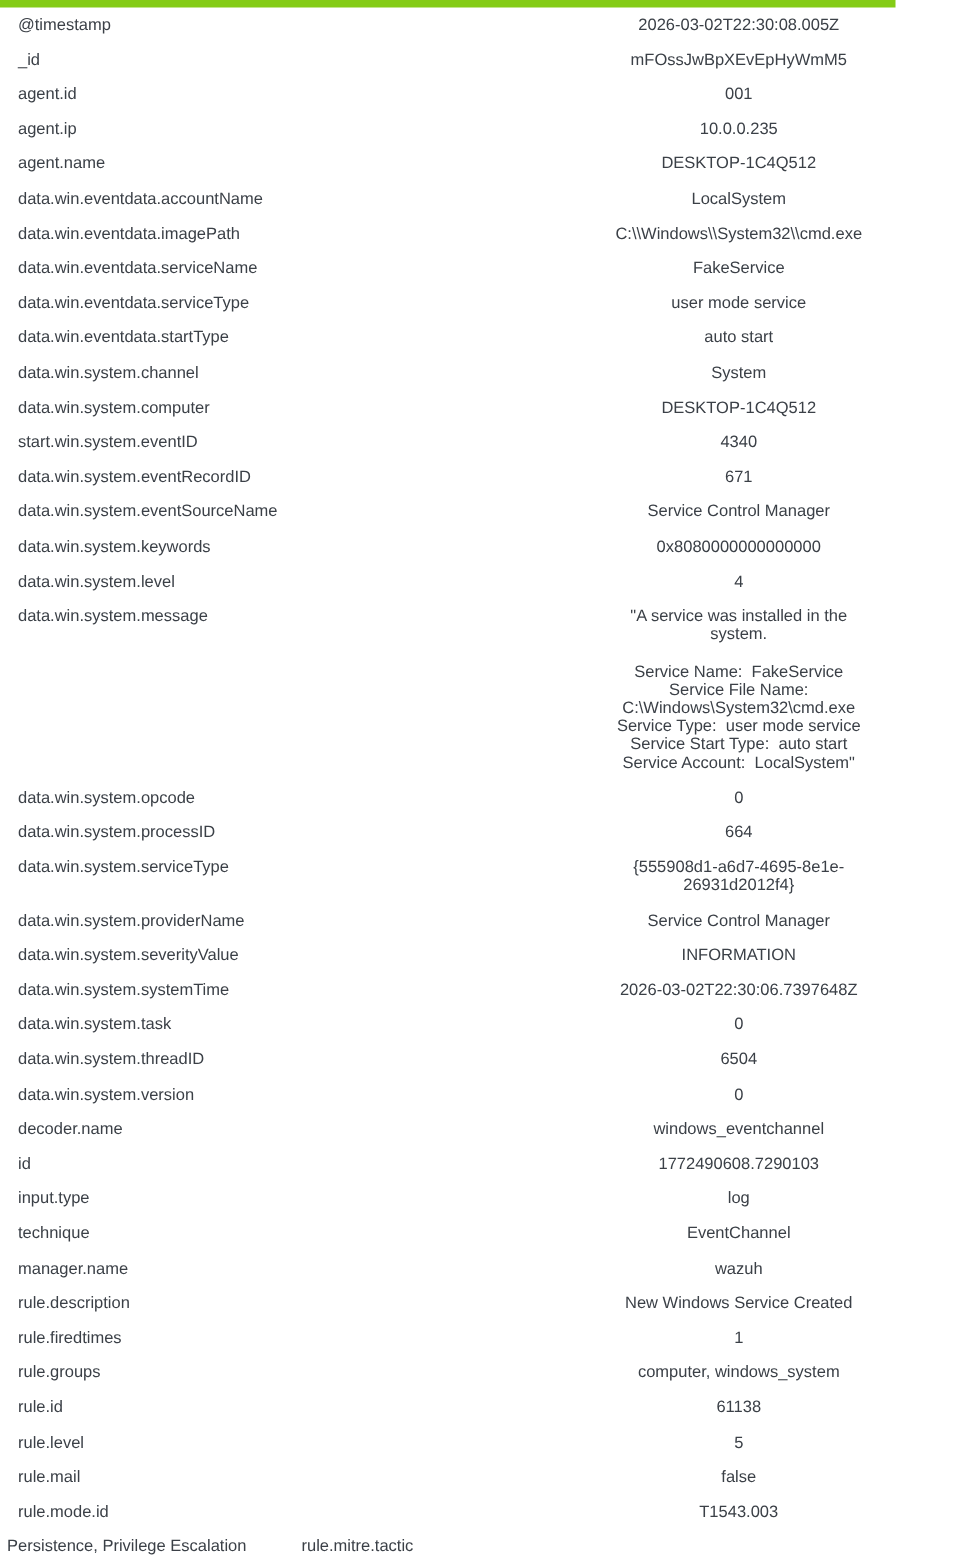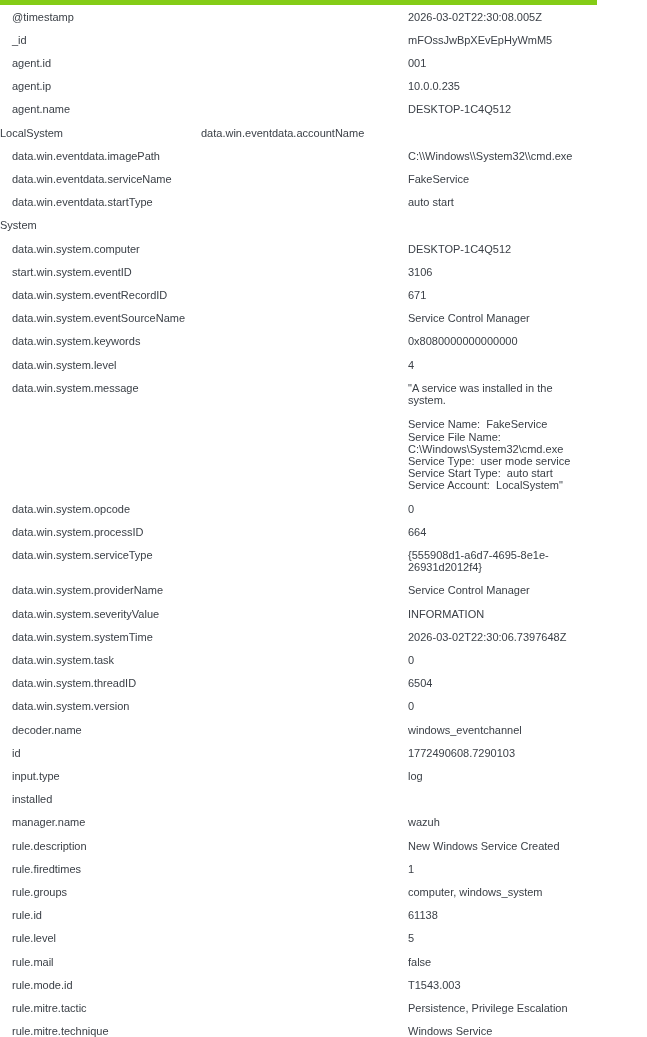--- a/index.html
+++ b/index.html
@@ -34,20 +34,21 @@
     box-sizing: border-box;
     padding-left: 12px;
     word-break: break-all;
   }
   .value {
     flex: 1 1 auto;
     box-sizing: border-box;
     padding-right: 20px;
     white-space: pre-wrap;
     word-break: break-word;
+    text-align: center;
   }
 </style>
 </head>
 <body>
 
 <div class="detail-table">
 
     <div class="row">
       <div class="cell field">@timestamp</div>
       <div class="cell value">2026-03-02T22:30:08.005Z</div>
@@ -67,52 +68,57 @@
       <div class="cell field">agent.ip</div>
       <div class="cell value">10.0.0.235</div>
     </div>
 
     <div class="row">
       <div class="cell field">agent.name</div>
       <div class="cell value">DESKTOP-1C4Q512</div>
     </div>
 
     <div class="row">
+      <div class="cell field">data.win.eventdata.accountName</div>
       <div class="cell value">LocalSystem</div>
-      <div class="cell field">data.win.eventdata.accountName</div>
     </div>
 
     <div class="row">
       <div class="cell field">data.win.eventdata.imagePath</div>
       <div class="cell value">C:\\Windows\\System32\\cmd.exe</div>
     </div>
 
     <div class="row">
       <div class="cell field">data.win.eventdata.serviceName</div>
       <div class="cell value">FakeService</div>
     </div>
 
+    <div class="row">
+      <div class="cell field">data.win.eventdata.serviceType</div>
+      <div class="cell value">user mode service</div>
+    </div>
 
     <div class="row">
       <div class="cell field">data.win.eventdata.startType</div>
       <div class="cell value">auto start</div>
     </div>
 
     <div class="row">
+      <div class="cell field">data.win.system.channel</div>
       <div class="cell value">System</div>
     </div>
 
     <div class="row">
       <div class="cell field">data.win.system.computer</div>
       <div class="cell value">DESKTOP-1C4Q512</div>
     </div>
 
     <div class="row">
       <div class="cell field">start.win.system.eventID</div>
-      <div class="cell value">3106</div>
+      <div class="cell value">4340</div>
     </div>
 
     <div class="row">
       <div class="cell field">data.win.system.eventRecordID</div>
       <div class="cell value">671</div>
     </div>
 
     <div class="row">
       <div class="cell field">data.win.system.eventSourceName</div>
       <div class="cell value">Service Control Manager</div>
@@ -193,21 +199,22 @@
       <div class="cell field">id</div>
       <div class="cell value">1772490608.7290103</div>
     </div>
 
     <div class="row">
       <div class="cell field">input.type</div>
       <div class="cell value">log</div>
     </div>
 
     <div class="row">
-      <div class="cell field">installed</div>
+      <div class="cell field">technique</div>
+      <div class="cell value">EventChannel</div>
     </div>
 
     <div class="row">
       <div class="cell field">manager.name</div>
       <div class="cell value">wazuh</div>
     </div>
 
     <div class="row">
       <div class="cell field">rule.description</div>
       <div class="cell value">New Windows Service Created</div>
@@ -237,22 +244,22 @@
       <div class="cell field">rule.mail</div>
       <div class="cell value">false</div>
     </div>
 
     <div class="row">
       <div class="cell field">rule.mode.id</div>
       <div class="cell value">T1543.003</div>
     </div>
 
     <div class="row">
+      <div class="cell value">Persistence, Privilege Escalation</div>
       <div class="cell field">rule.mitre.tactic</div>
-      <div class="cell value">Persistence, Privilege Escalation</div>
     </div>
 
     <div class="row">
       <div class="cell field">rule.mitre.technique</div>
       <div class="cell value">Windows Service</div>
     </div>
 
   </div>
 
 </body></html>

